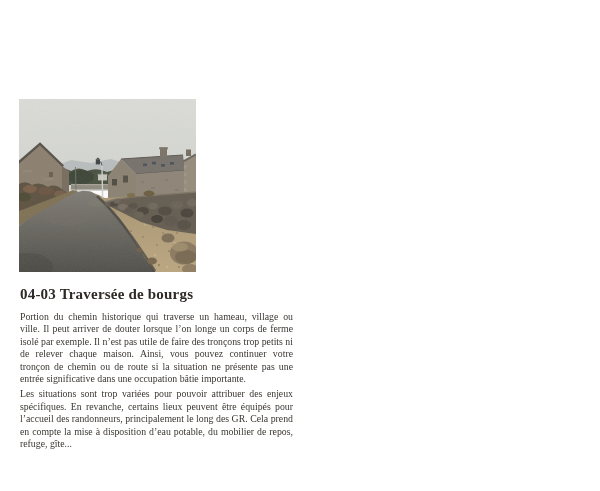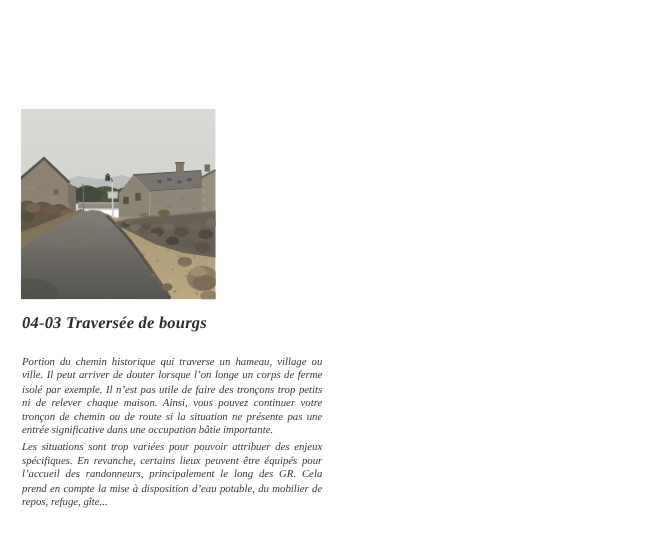--- a/index.html
+++ b/index.html
@@ -3,39 +3,39 @@
 <meta charset="utf-8">
 <style>
   html, body { margin: 0; padding: 0; }
   body {
     width: 600px; height: 491px;
     background: #ffffff;
     font-family: "Liberation Serif", serif;
     position: relative;
     overflow: hidden;
   }
-  .page { position: absolute; inset: 0; font-style: italic; }
+  .page { position: absolute; inset: 0; }
 
   figure.photo {
     position: absolute; left: 19px; top: 99px;
     width: 177px; height: 173px; margin: 0;
   }
   figure.photo svg { display: block; width: 100%; height: 100%; }
 
   h1.title {
     position: absolute; left: 20px; top: 286px;
     margin: 0;
     font-size: 15px; font-weight: 600;
     letter-spacing: .2px;
     color: #2e2a25;
     white-space: nowrap;
   }
 
   .article-body {
-    position: absolute; left: 20px; top: 324px;
+    position: absolute; left: 20px; top: 311px;
     width: 273px;
     font-size: 9.8px; line-height: 12.45px;
     text-align: justify;
     color: #3a3631;
   }
   .article-body p { margin: 0; }
   .article-body p + p { margin-top: 2.5px; }
 </style>
 </head>
 <body>

